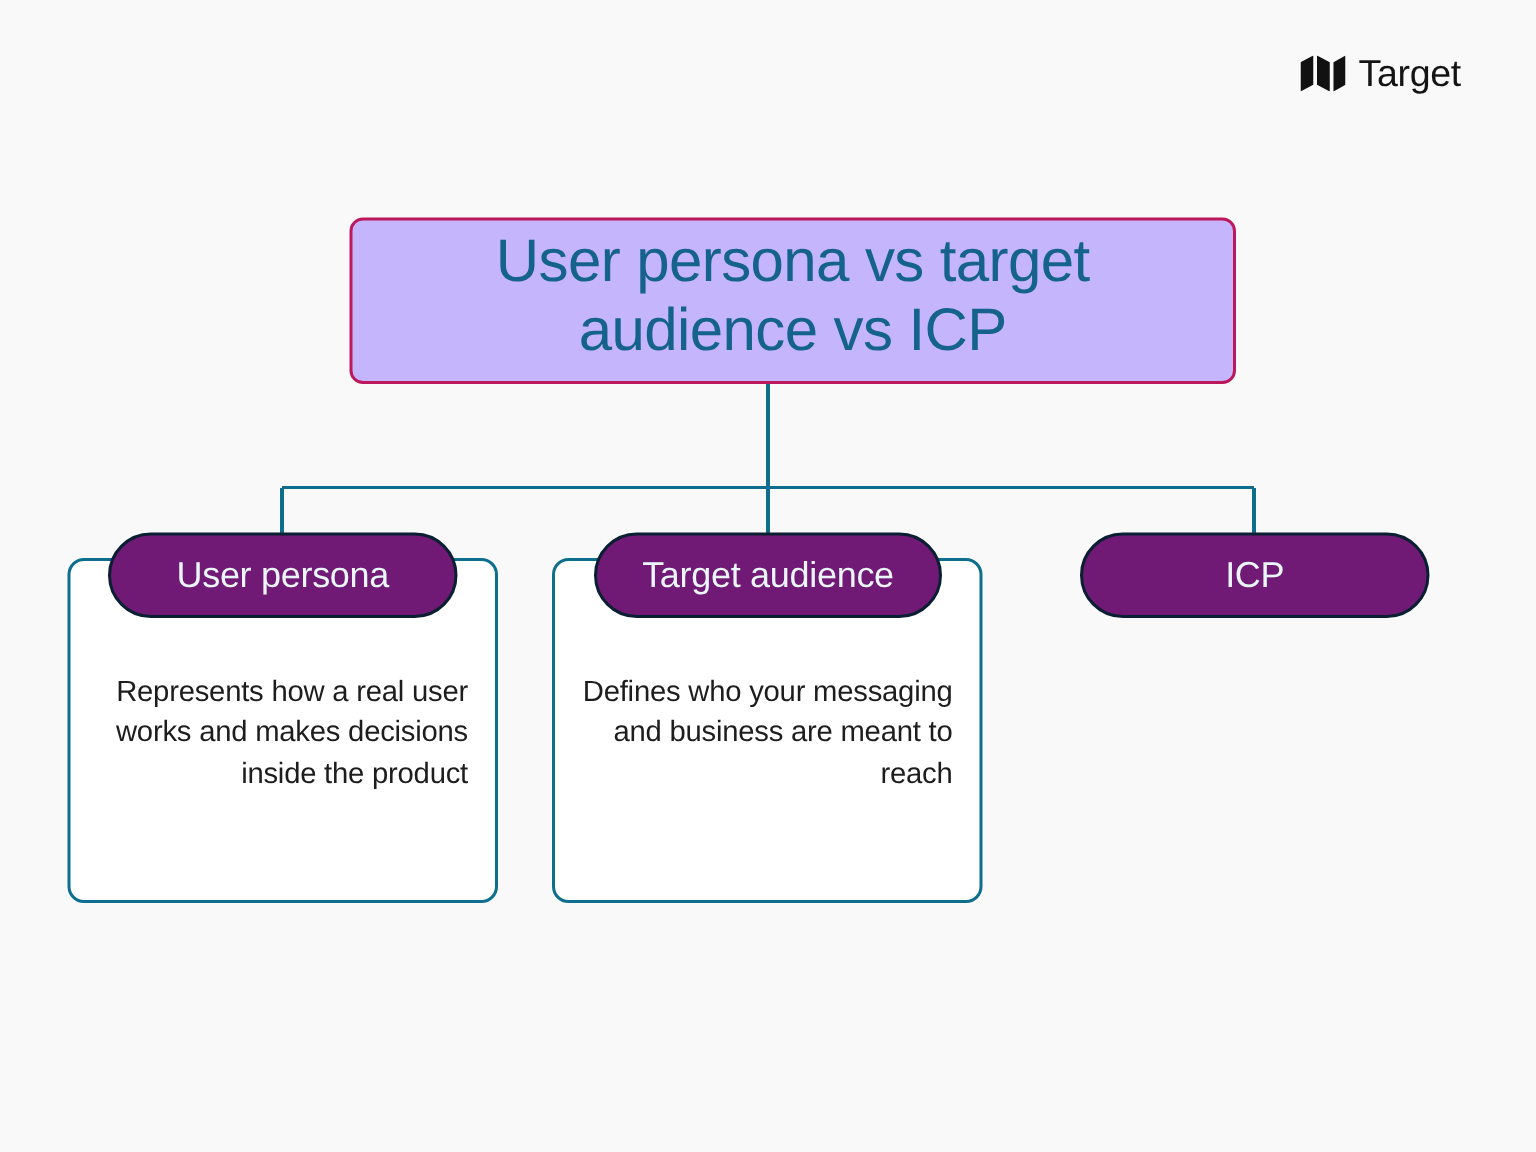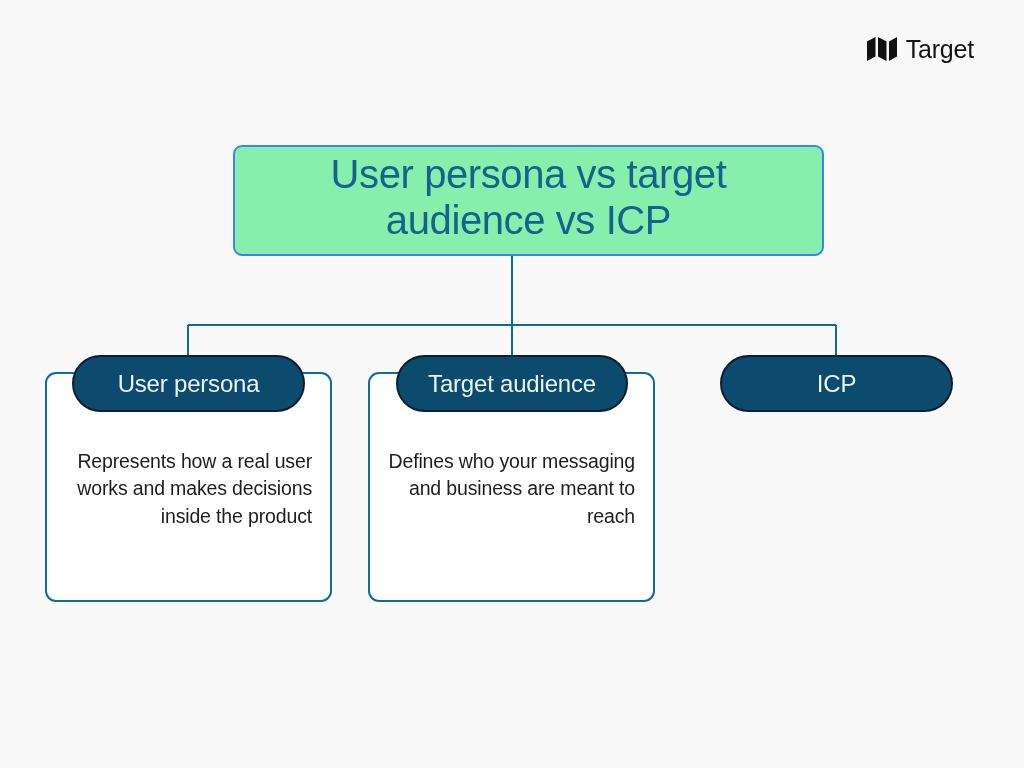--- a/index.html
+++ b/index.html
@@ -60,23 +60,23 @@
   }
 
   
   .title-box {
     position: absolute;
     left: 233px;
     top: 145px;
     width: 591px;
     height: 111px;
     box-sizing: border-box;
-    border: 2px solid #3b82f6;
+    border: 2px solid #be185d;
     border-radius: 9px;
-    background: #86efac;
+    background: #c4b5fd;
     display: flex;
     align-items: center;
     justify-content: center;
     padding: 2px 18px 8px 18px;
   }
   .title-text {
     font-family: "Liberation Sans", sans-serif;
     font-size: 40px;
     font-weight: 400;
     color: #15638c;
@@ -116,21 +116,21 @@
   }
 
   
   .pill {
     position: absolute;
     top: 355px;
     height: 57px;
     box-sizing: border-box;
     border: 2px solid #0b1f33;
     border-radius: 29px;
-    background: #0c4a6e;
+    background: #701a75;
     display: flex;
     align-items: center;
     justify-content: center;
     padding: 0 20px;
     z-index: 3;
   }
   .pill-label {
     font-family: "Liberation Sans", sans-serif;
     font-size: 24px;
     font-weight: 400;

